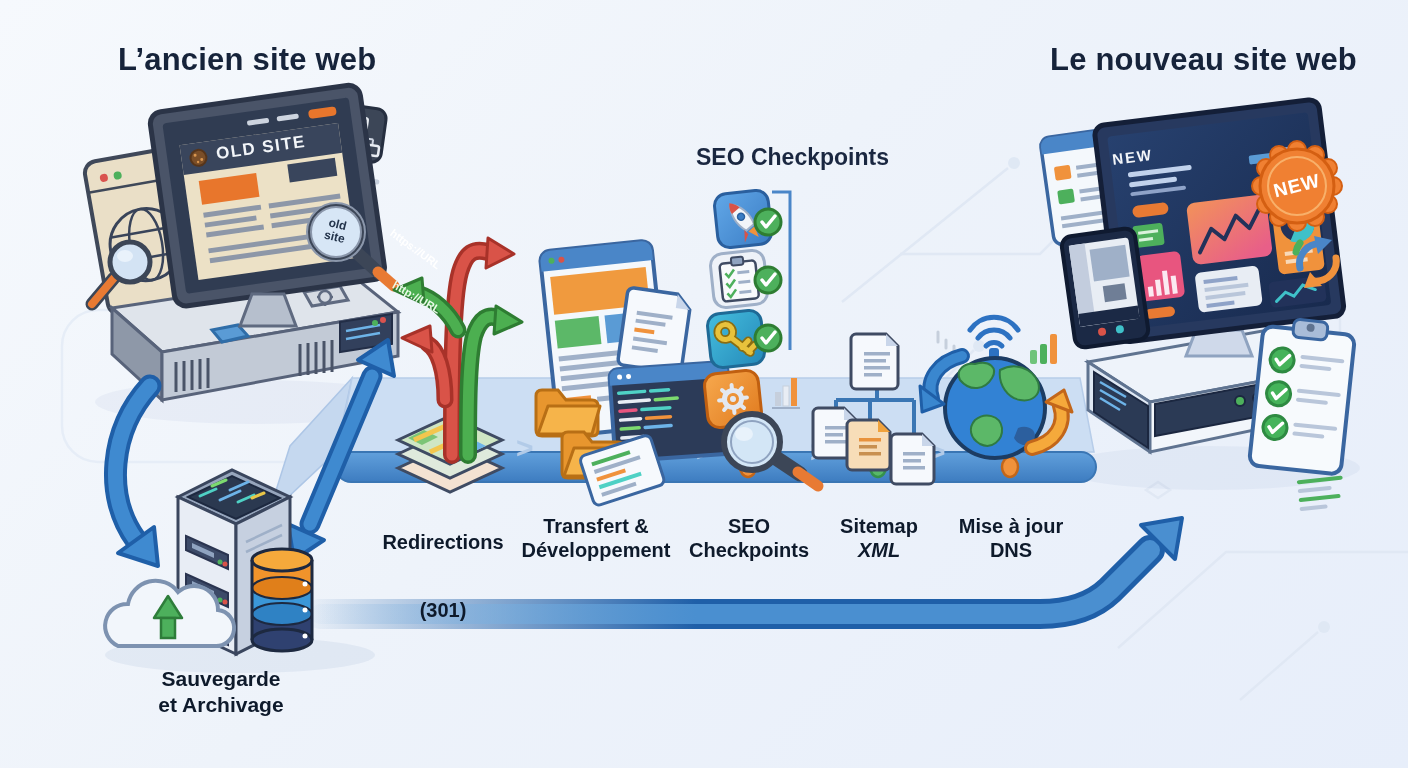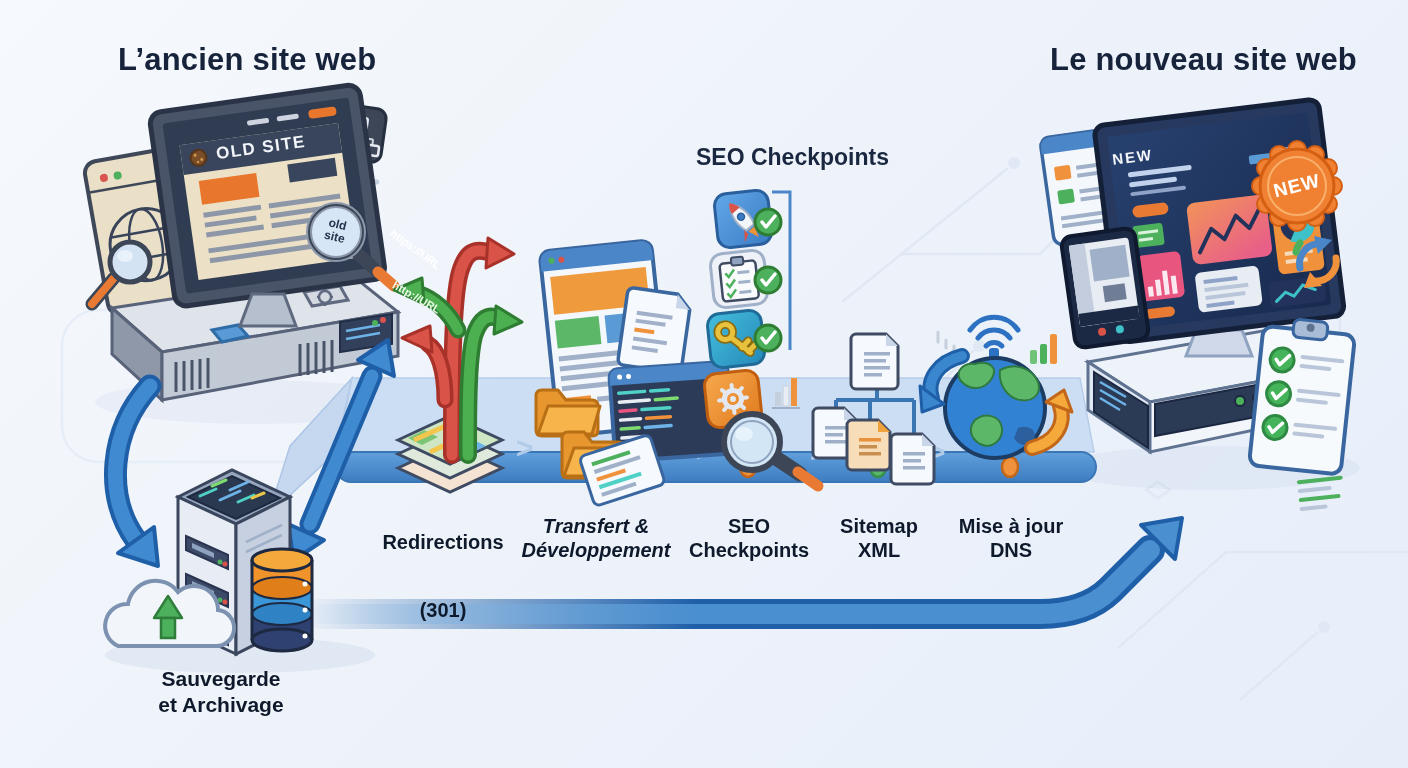--- a/index.html
+++ b/index.html
@@ -630,31 +630,31 @@
 <div class="overlay-text url-label url-https" style="left:386px;top:243px;">https://URL</div>
 <div class="overlay-text url-label url-http" style="left:390px;top:291px;">http://URL</div>
 
 <div class="overlay-text screen-new" style="left:1112px;top:146px;">NEW</div>
 <div class="overlay-text badge-new" style="left:1257px;top:175px;">NEW</div>
 
 <div class="overlay-text step-label" style="left:348px;top:514px;">
   <span style="display:block;margin-top:16px;">Redirections</span>
   <span style="display:block;margin-top:44px;">(301)</span>
 </div>
-<div class="overlay-text step-label" style="left:501px;top:514px;font-style:italic;">
+<div class="overlay-text step-label" style="left:501px;top:514px;">
   <span style="display:block;">Transfert &amp;</span>
   <span style="display:block;">Développement</span>
 </div>
 <div class="overlay-text step-label" style="left:654px;top:514px;">
   <span style="display:block;">SEO</span>
   <span style="display:block;">Checkpoints</span>
 </div>
 <div class="overlay-text step-label" style="left:784px;top:514px;">
   <span style="display:block;">Sitemap</span>
-  <span style="display:block;">XML</span>
+  <span style="display:block;font-style:italic;">XML</span>
 </div>
 <div class="overlay-text step-label" style="left:916px;top:514px;">
   <span style="display:block;">Mise à jour</span>
   <span style="display:block;">DNS</span>
 </div>
 
 <div class="overlay-text backup-label" style="left:111px;top:666px;">
   <span style="display:block;">Sauvegarde</span>
   <span style="display:block;">et Archivage</span>
 </div>

